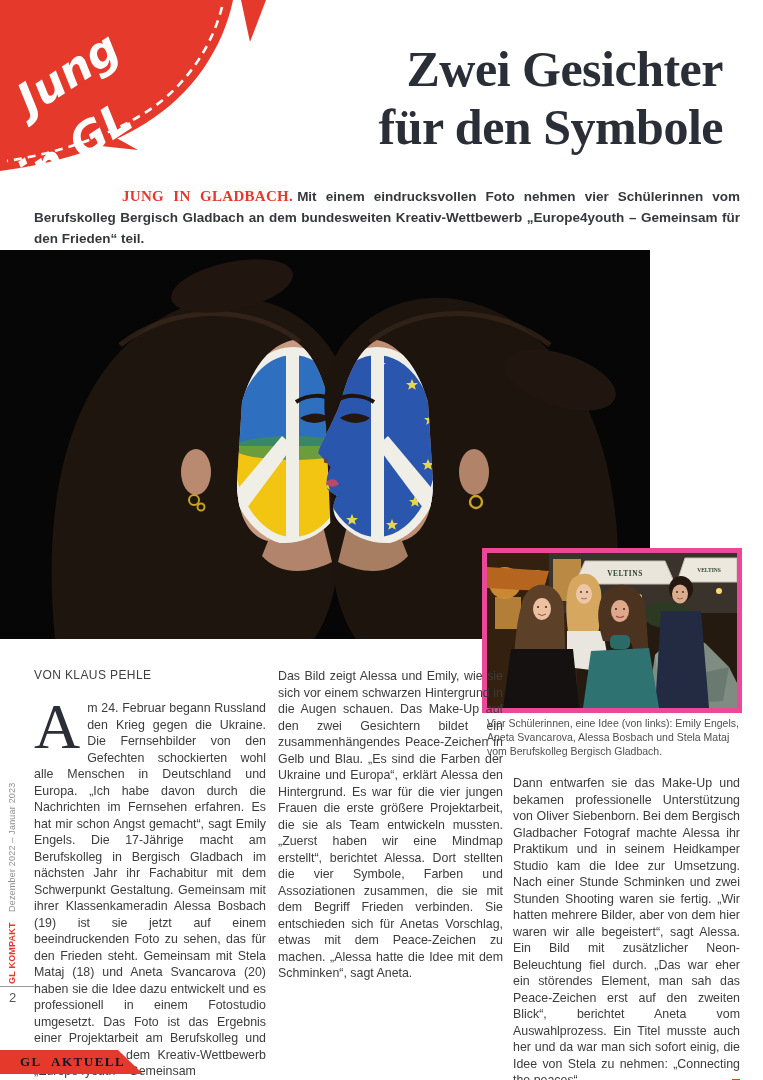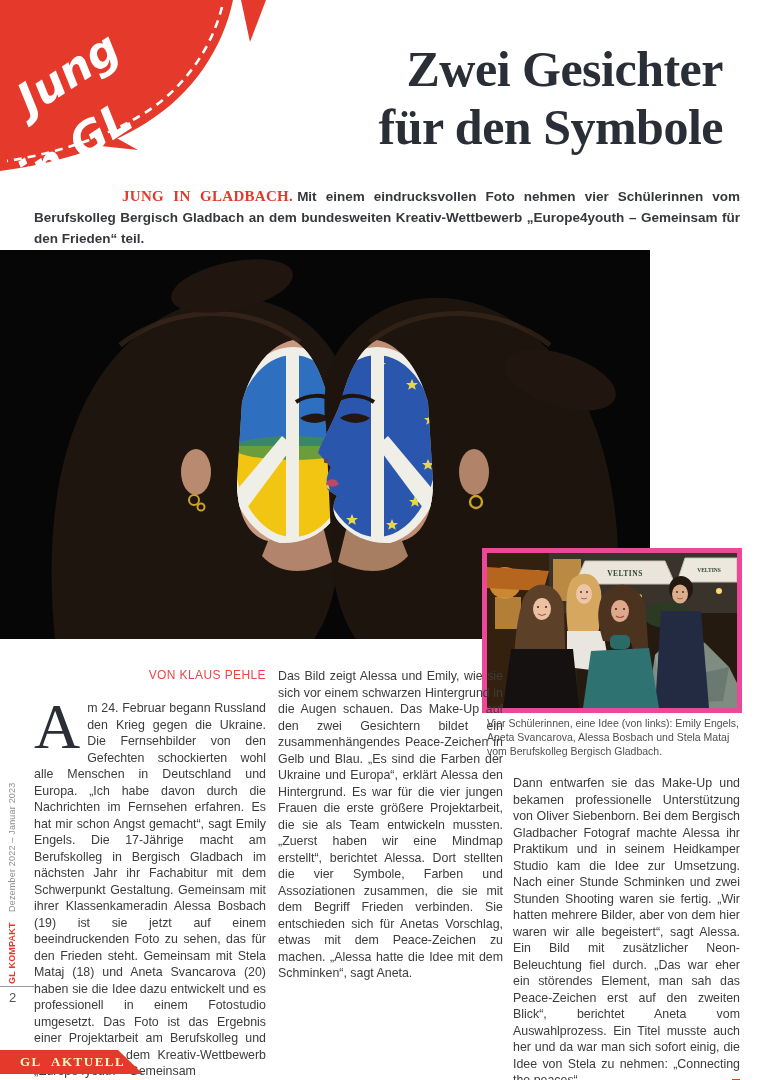--- a/index.html
+++ b/index.html
@@ -31,22 +31,22 @@
     position:absolute;left:482px;top:548px;width:250px;height:155px;
     border:5px solid #ec4899;background:#241a10;
   }
   .group-photo{width:250px;height:155px;display:block;}
   .caption{
     position:absolute;left:487px;top:716px;width:252px;
     font-size:10.5px;line-height:14px;color:#4f4f4f;
   }
   
   .byline{
-    position:absolute;left:34px;top:668px;width:232px;text-align:right;
-    font-size:12px;color:#ef4444;letter-spacing:0.4px;
+    position:absolute;left:34px;top:668px;width:232px;text-align:left;
+    font-size:12px;color:#404040;letter-spacing:0.4px;
   }
   .col{
     position:absolute;font-size:12.4px;line-height:16.5px;color:#3c3c3c;
     text-align:justify;
   }
   .col p{margin:0 0 16px 0;position:relative;}
   .col1{left:34px;top:700px;width:232px;}
   .col2{left:278px;top:668px;width:225px;}
   .col3{left:513px;top:775px;width:227px;}
   .dropcap{
@@ -62,21 +62,21 @@
     writing-mode:vertical-rl;transform:rotate(180deg);
     font-size:9px;color:#8f8f8f;letter-spacing:0.2px;white-space:nowrap;
   }
   .sidebar .mag{color:#e4392b;font-weight:bold;}
   .sidebar .issue{padding-inline-start:10px;}
   .pagerule{position:absolute;left:0;top:986px;width:34px;height:1px;background:#9a9a9a;}
   .pagenum{position:absolute;left:9px;top:990px;font-size:13px;color:#555555;}
   .footer-banner{
     position:absolute;left:0;top:1050px;width:143px;height:24px;background:#e4392b;
     clip-path:polygon(0 0,118px 0,143px 24px,0 24px);
-    color:#fef9c3;font-family:"Liberation Serif",serif;font-weight:bold;
+    color:#0f172a;font-family:"Liberation Serif",serif;font-weight:bold;
     font-size:13px;letter-spacing:1.5px;word-spacing:6px;line-height:24px;
     padding-left:20px;box-sizing:border-box;
   }
 </style>
 </head>
 <body>
 
 <svg class="logo" viewBox="0 0 270 205" aria-hidden="true">
   <path d="M0,0 L233,0 C223,48 193,94 146,123 C104,149 54,164 0,171 Z" fill="#e4392b"></path>
   <path d="M95,126 L138,150 L82,144 Z" fill="#e4392b"></path>

